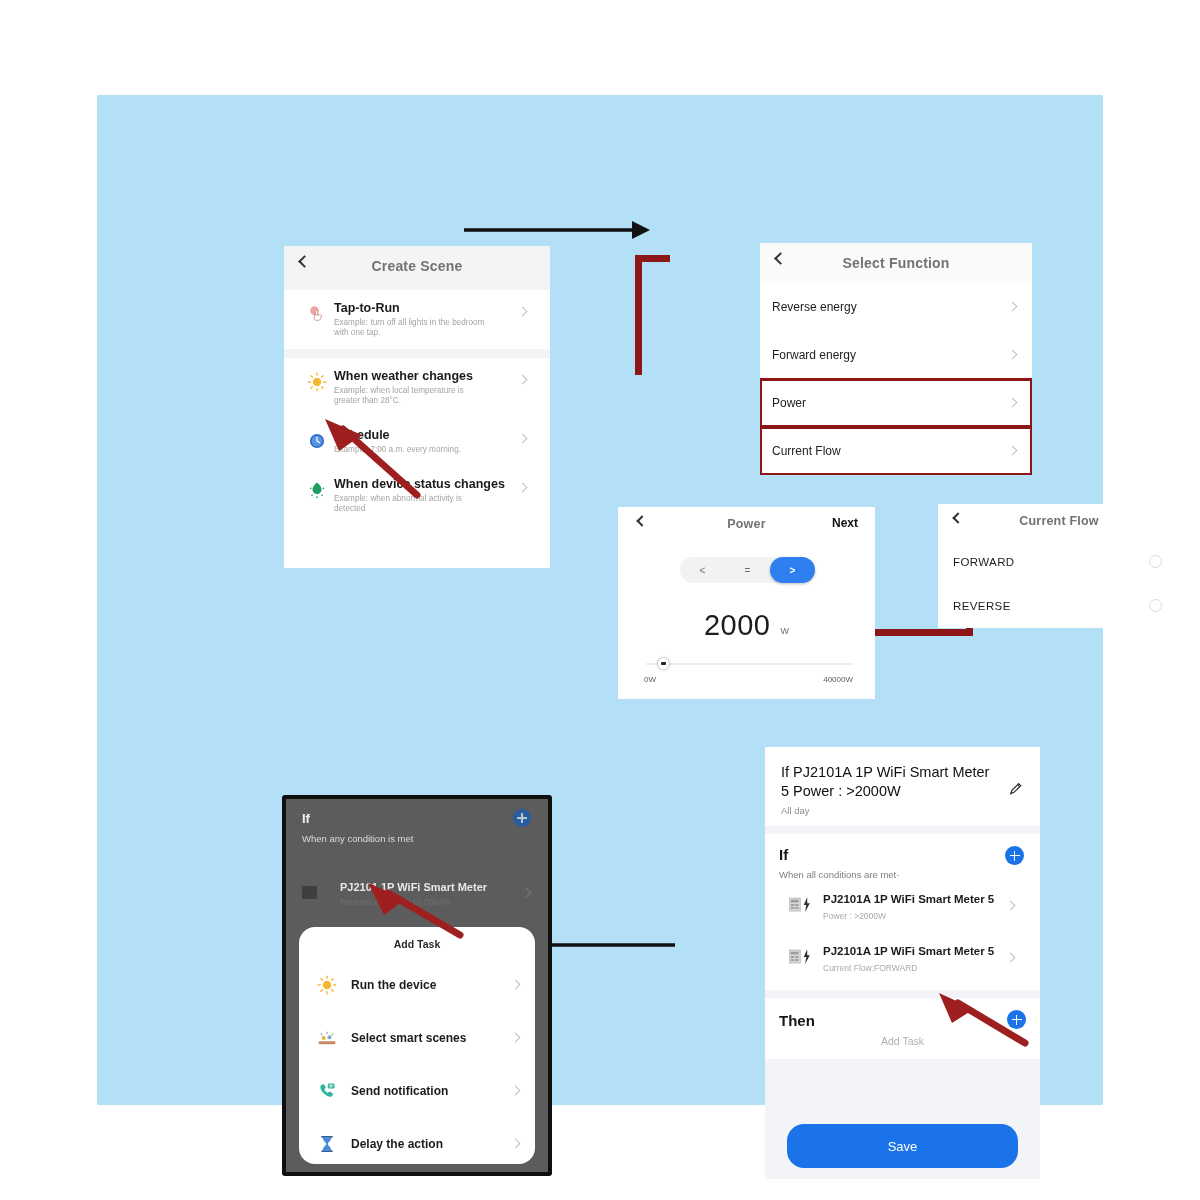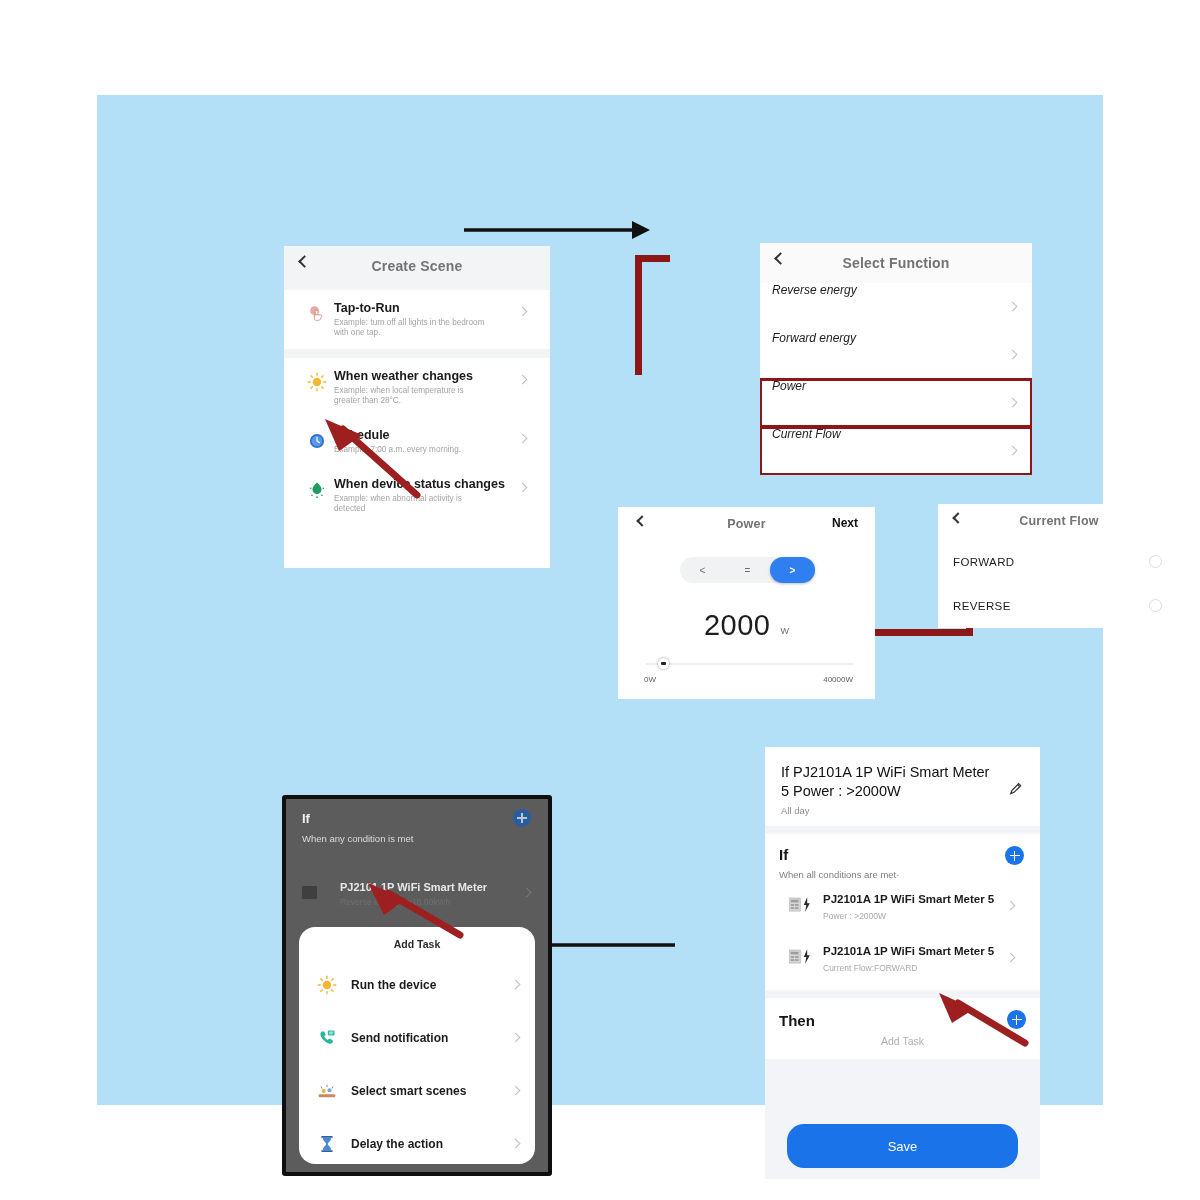--- a/index.html
+++ b/index.html
@@ -58,22 +58,22 @@
   }
   .cs-ic { position:absolute; left:13px; top:14px; width:20px; height:20px; }
   .cs-t { font-size:12.5px; font-weight:700; color:#1b1b1b; line-height:14px; }
   .cs-s { font-size:8.2px; color:#a4a4a4; line-height:10px; margin-top:3px; max-width:155px;}
   .cs-row .chev-r { position:absolute; right:14px; top:18px; }
 
   
   #selectFn { left:663px; top:148px; width:272px; height:232px; }
   #selectFn .card-head{ height:40px; background:#fafafa;}
   .sf-row {
-    position:relative; height:48px; display:flex; 
-    padding-left:12px; background:#fff;font-style:italic;
+    position:relative; height:48px; display:flex; align-items:center;
+    padding-left:12px; background:#fff;
   }
   .sf-row .lbl { font-size:12px; color:#222; }
   .sf-row .chev-r { position:absolute; right:16px; top:20px; }
   .sf-hl { outline:3px solid #8d1616; outline-offset:-2px; z-index:4; }
 
   
   #powerPanel { left:521px; top:412px; width:257px; height:192px; }
   #powerPanel .card-head{ height:36px; background:#fff;}
   #powerPanel .card-title{ top:10px; font-size:12.5px;}
   #powerPanel .back-chev{ top:10px; left:20px; width:8px;height:8px;}
@@ -442,48 +442,48 @@
                 <line x1="4.6" y1="19.4" x2="6.4" y2="17.6"></line>
                   <line x1="17.6" y1="6.4" x2="19.4" y2="4.6"></line>
               </g>
             </svg>
             <span class="task-t">Run the device</span>
             <span class="chev-r"></span>
           </div>
 
           <div class="task-row">
             <svg class="task-ic" viewBox="0 0 24 24">
-              <path d="M5.5 4.5c1.6-1.3 3-.6 3.6.6l1 2c.4.9.2 1.5-.5 2.1l-.9.7c.9 2 2.4 3.5 4.3 4.4l.7-.9c.6-.7 1.3-.8 2.1-.4l2 1c1.2.6 1.9 2 .6 3.6-1.4 1.7-4 1.6-7.4-.6-3.6-2.3-6.5-6-6.9-9-.2-1.4.1-2.5 1.4-3.5z" fill="#2bb59a"></path>
-              <rect x="13" y="3" width="8" height="6" rx="1.4" fill="#2bb59a"></rect>
-              <g stroke="#fff" stroke-width="1" stroke-linecap="round">
-                  <line x1="15" y1="5" x2="19" y2="5"></line>
-                  <line x1="15" y1="7" x2="18" y2="7"></line>
-                </g>
-            </svg>
-            <span class="task-t">Send notification</span>
-            <span class="chev-r"></span>
-          </div>
-
-          <div class="task-row">
-            <svg class="task-ic" viewBox="0 0 24 24">
               <rect x="2" y="16" width="20" height="3.5" rx="1.2" fill="#c98a63"></rect>
               <circle cx="8" cy="12" r="2.4" fill="#e6b33c"></circle>
               <circle cx="15" cy="11" r="2.4" fill="#7aa6d8"></circle>
               <g stroke="#8b8b8b" stroke-width="1.2" stroke-linecap="round">
                 <line x1="5" y1="7" x2="5.8" y2="8.6"></line>
                   <line x1="12" y1="5" x2="12" y2="7"></line>
                   <line x1="19" y1="7" x2="18.2" y2="8.6"></line>
               </g>
             </svg>
             <span class="task-t">Select smart scenes</span>
             <span class="chev-r"></span>
           </div>
 
           <div class="task-row">
             <svg class="task-ic" viewBox="0 0 24 24">
+              <path d="M5.5 4.5c1.6-1.3 3-.6 3.6.6l1 2c.4.9.2 1.5-.5 2.1l-.9.7c.9 2 2.4 3.5 4.3 4.4l.7-.9c.6-.7 1.3-.8 2.1-.4l2 1c1.2.6 1.9 2 .6 3.6-1.4 1.7-4 1.6-7.4-.6-3.6-2.3-6.5-6-6.9-9-.2-1.4.1-2.5 1.4-3.5z" fill="#2bb59a"></path>
+              <rect x="13" y="3" width="8" height="6" rx="1.4" fill="#2bb59a"></rect>
+              <g stroke="#fff" stroke-width="1" stroke-linecap="round">
+                  <line x1="15" y1="5" x2="19" y2="5"></line>
+                  <line x1="15" y1="7" x2="18" y2="7"></line>
+                </g>
+            </svg>
+            <span class="task-t">Send notification</span>
+            <span class="chev-r"></span>
+          </div>
+
+          <div class="task-row">
+            <svg class="task-ic" viewBox="0 0 24 24">
               <rect x="5" y="2.5" width="14" height="2" rx="1" fill="#2c5f9e"></rect>
               <rect x="5" y="19.5" width="14" height="2" rx="1" fill="#2c5f9e"></rect>
               <path d="M7 4.5h10c0 4-4 5.5-4 7.5s4 3.5 4 7.5H7c0-4 4-5.5 4-7.5S7 8.5 7 4.5z" fill="#4a8ad4"></path>
             </svg>
             <span class="task-t">Delay the action</span>
             <span class="chev-r"></span>
           </div>
         </div>
       </div>
     </div>

